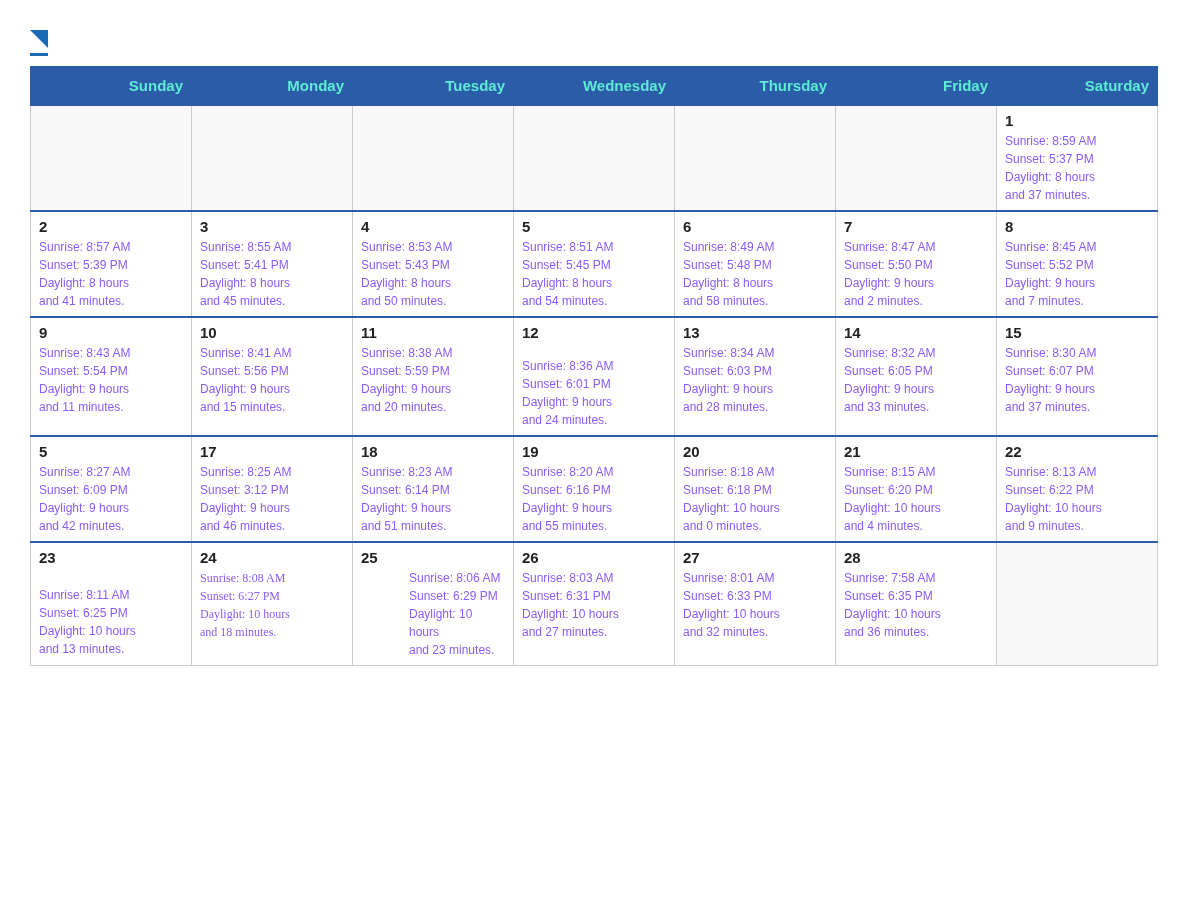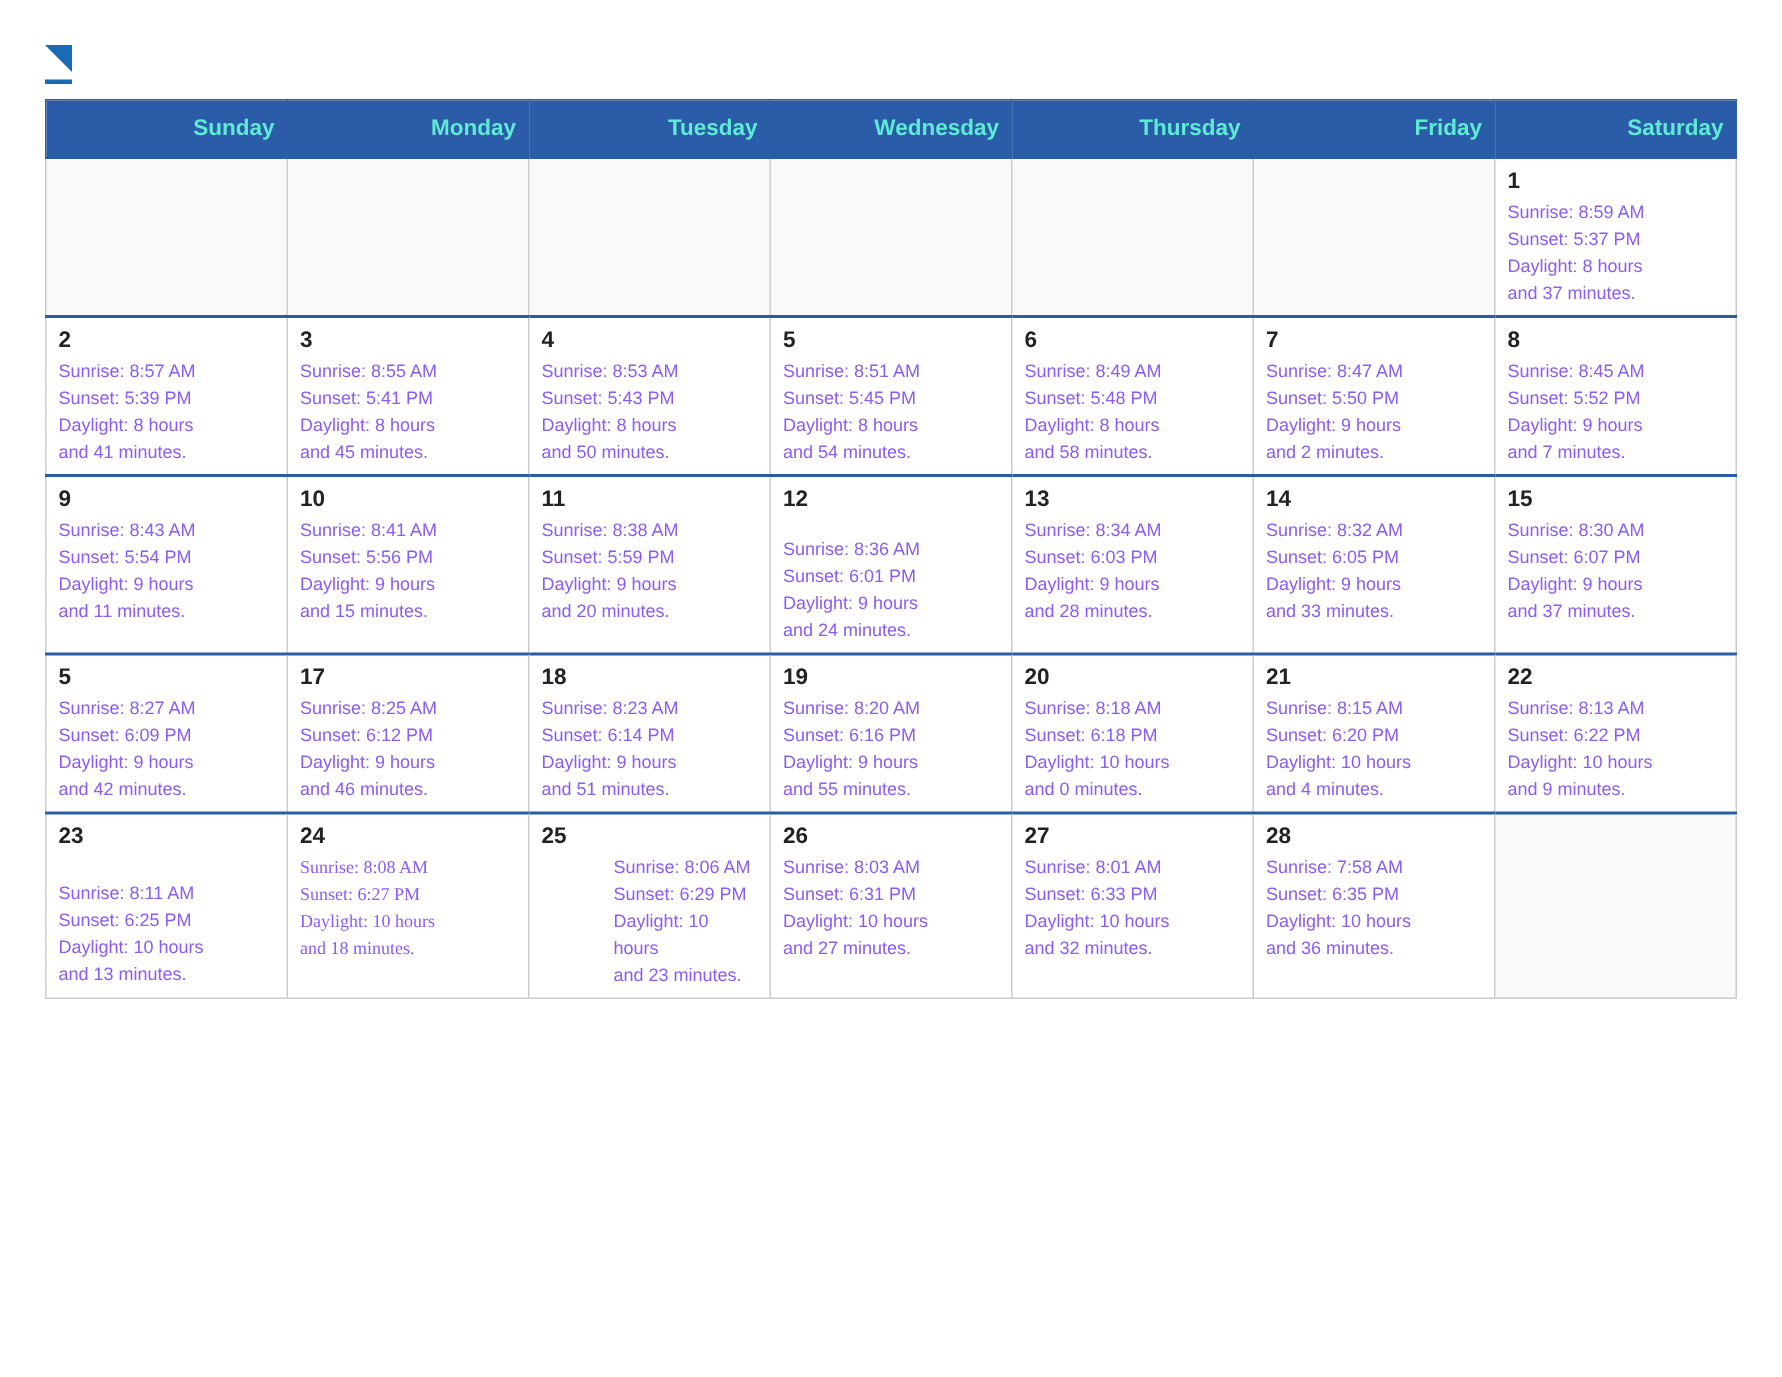--- a/index.html
+++ b/index.html
@@ -252,21 +252,21 @@
         <td>
           <span class="day-number">5</span>
           <div class="day-info" style="white-space: pre-line;">Sunrise: 8:27 AM
 Sunset: 6:09 PM
 Daylight: 9 hours
 and 42 minutes.</div>
         </td>
         <td>
           <span class="day-number">17</span>
           <div class="day-info" style="white-space: pre-line;">Sunrise: 8:25 AM
-Sunset: 6:12 PM
+Sunset: 3:12 PM
 Daylight: 9 hours
 and 46 minutes.</div>
         </td>
         <td>
           <span class="day-number">18</span>
           <div class="day-info" style="white-space: pre-line;">Sunrise: 8:23 AM
 Sunset: 6:14 PM
 Daylight: 9 hours
 and 51 minutes.</div>
         </td>

